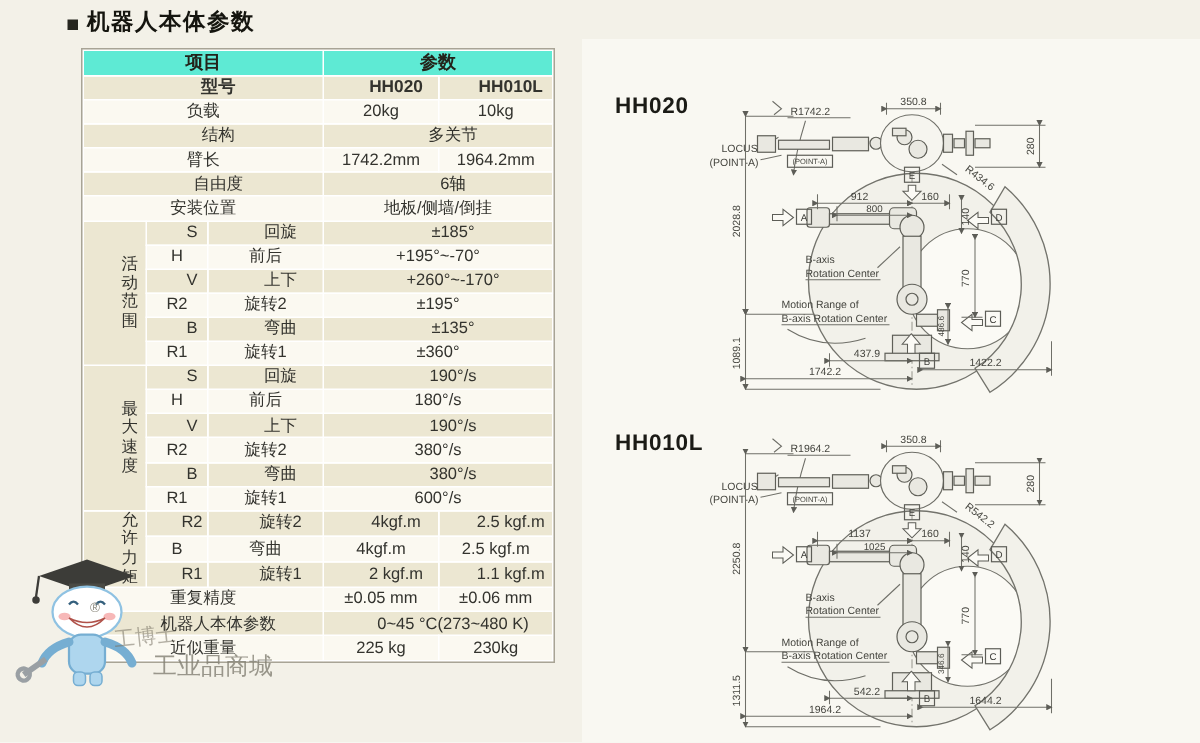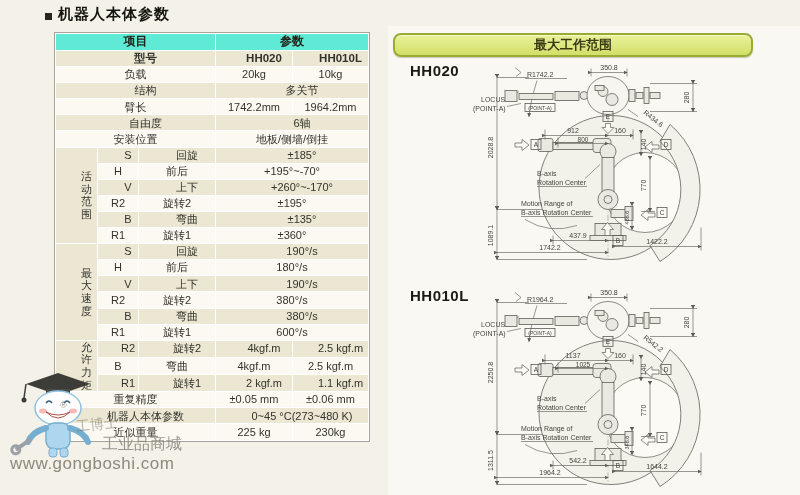--- a/index.html
+++ b/index.html
@@ -196,21 +196,20 @@
           <td colspan="2">0~45 °C(273~480 K)</td>
         </tr>
         <tr class="w">
           <td colspan="3">近似重量</td>
           <td>225 kg</td>
           <td>230kg</td>
         </tr>
       </tbody>
   </table>
 
-  <div class="panel-header">最大工作范围</div>
 
   <div class="diagram pos1" id="diagram-0">
     <div class="model-label">HH020</div>
     <svg class="dsvg" viewBox="0 0 315 205">
       <defs>
         <marker id="ah" markerWidth="6" markerHeight="6" refX="5" refY="3" orient="auto">
           <path d="M0,0 L6,3 L0,6 Z" fill="#5d5d57"></path>
         </marker>
       </defs>
 
@@ -516,15 +515,14 @@
       <rect x="43" y="80" width="8" height="9" rx="3" fill="#aed6ee" stroke="#76aed2"></rect>
       <rect x="54" y="80" width="8" height="9" rx="3" fill="#aed6ee" stroke="#76aed2"></rect>
       <g transform="rotate(-35 18,76)">
         <rect x="8" y="74" width="18" height="4" fill="#9aa0a4"></rect>
         <circle cx="8" cy="76" r="4" fill="none" stroke="#9aa0a4" stroke-width="3"></circle>
       </g>
     </svg>
     <div class="wm-reg">®</div>
     <div class="wm-stamp">工博士</div>
     <div class="wm-shop">工业品商城</div>
-    <div class="wm-url">www.gongboshi.com</div>
   </div>
 </div>
 
 </body></html>

